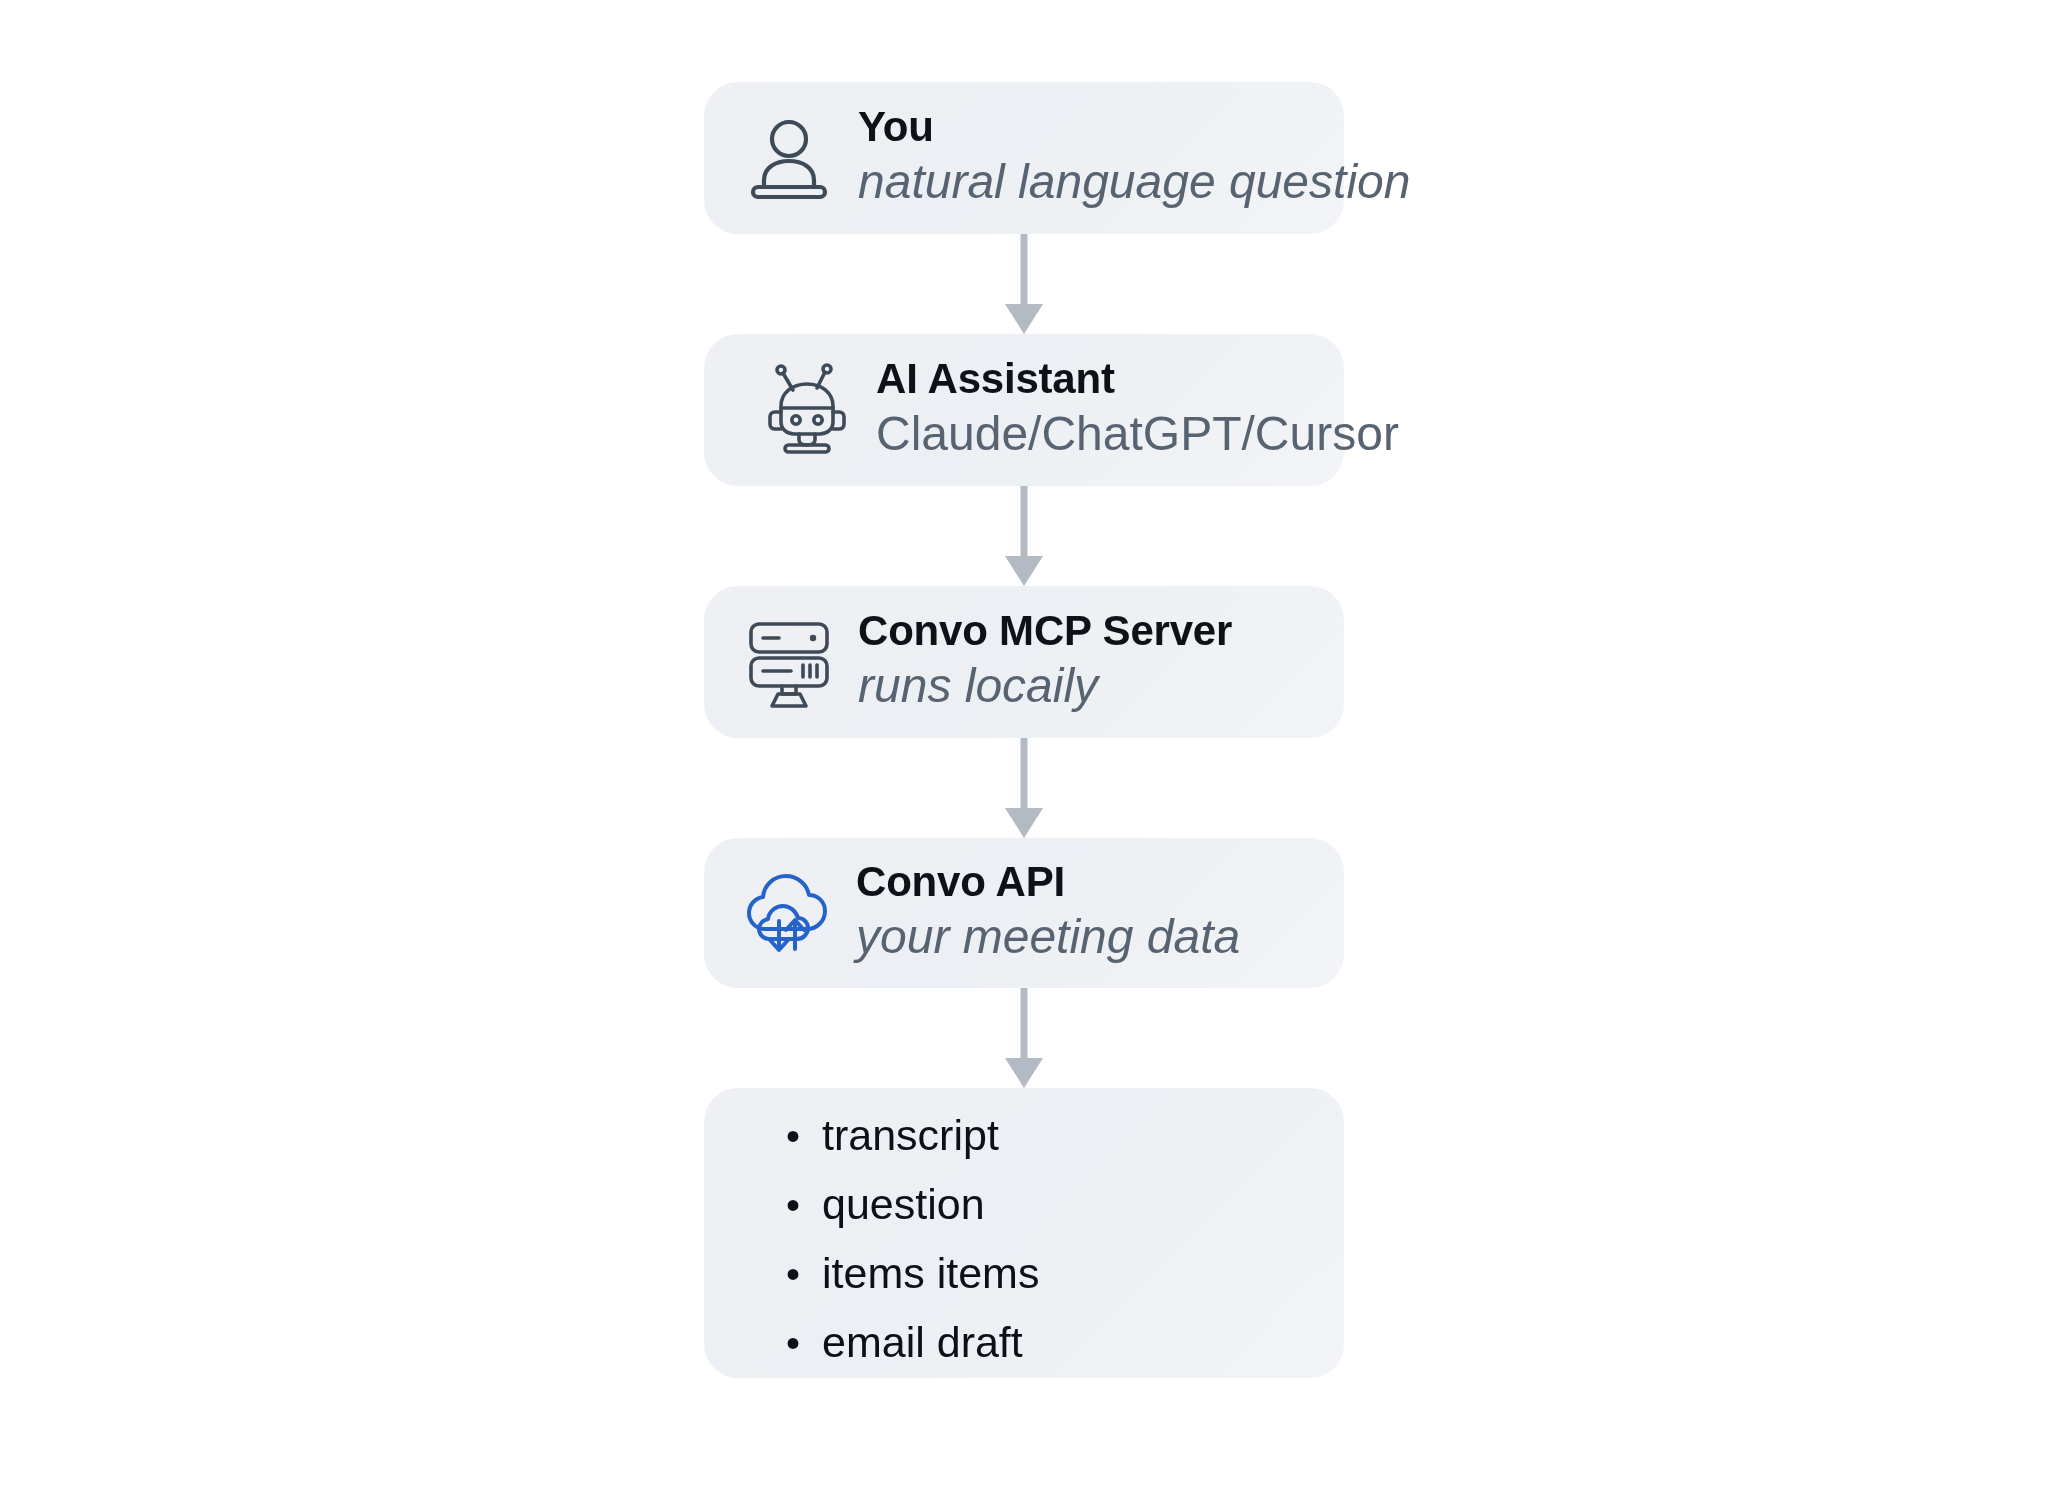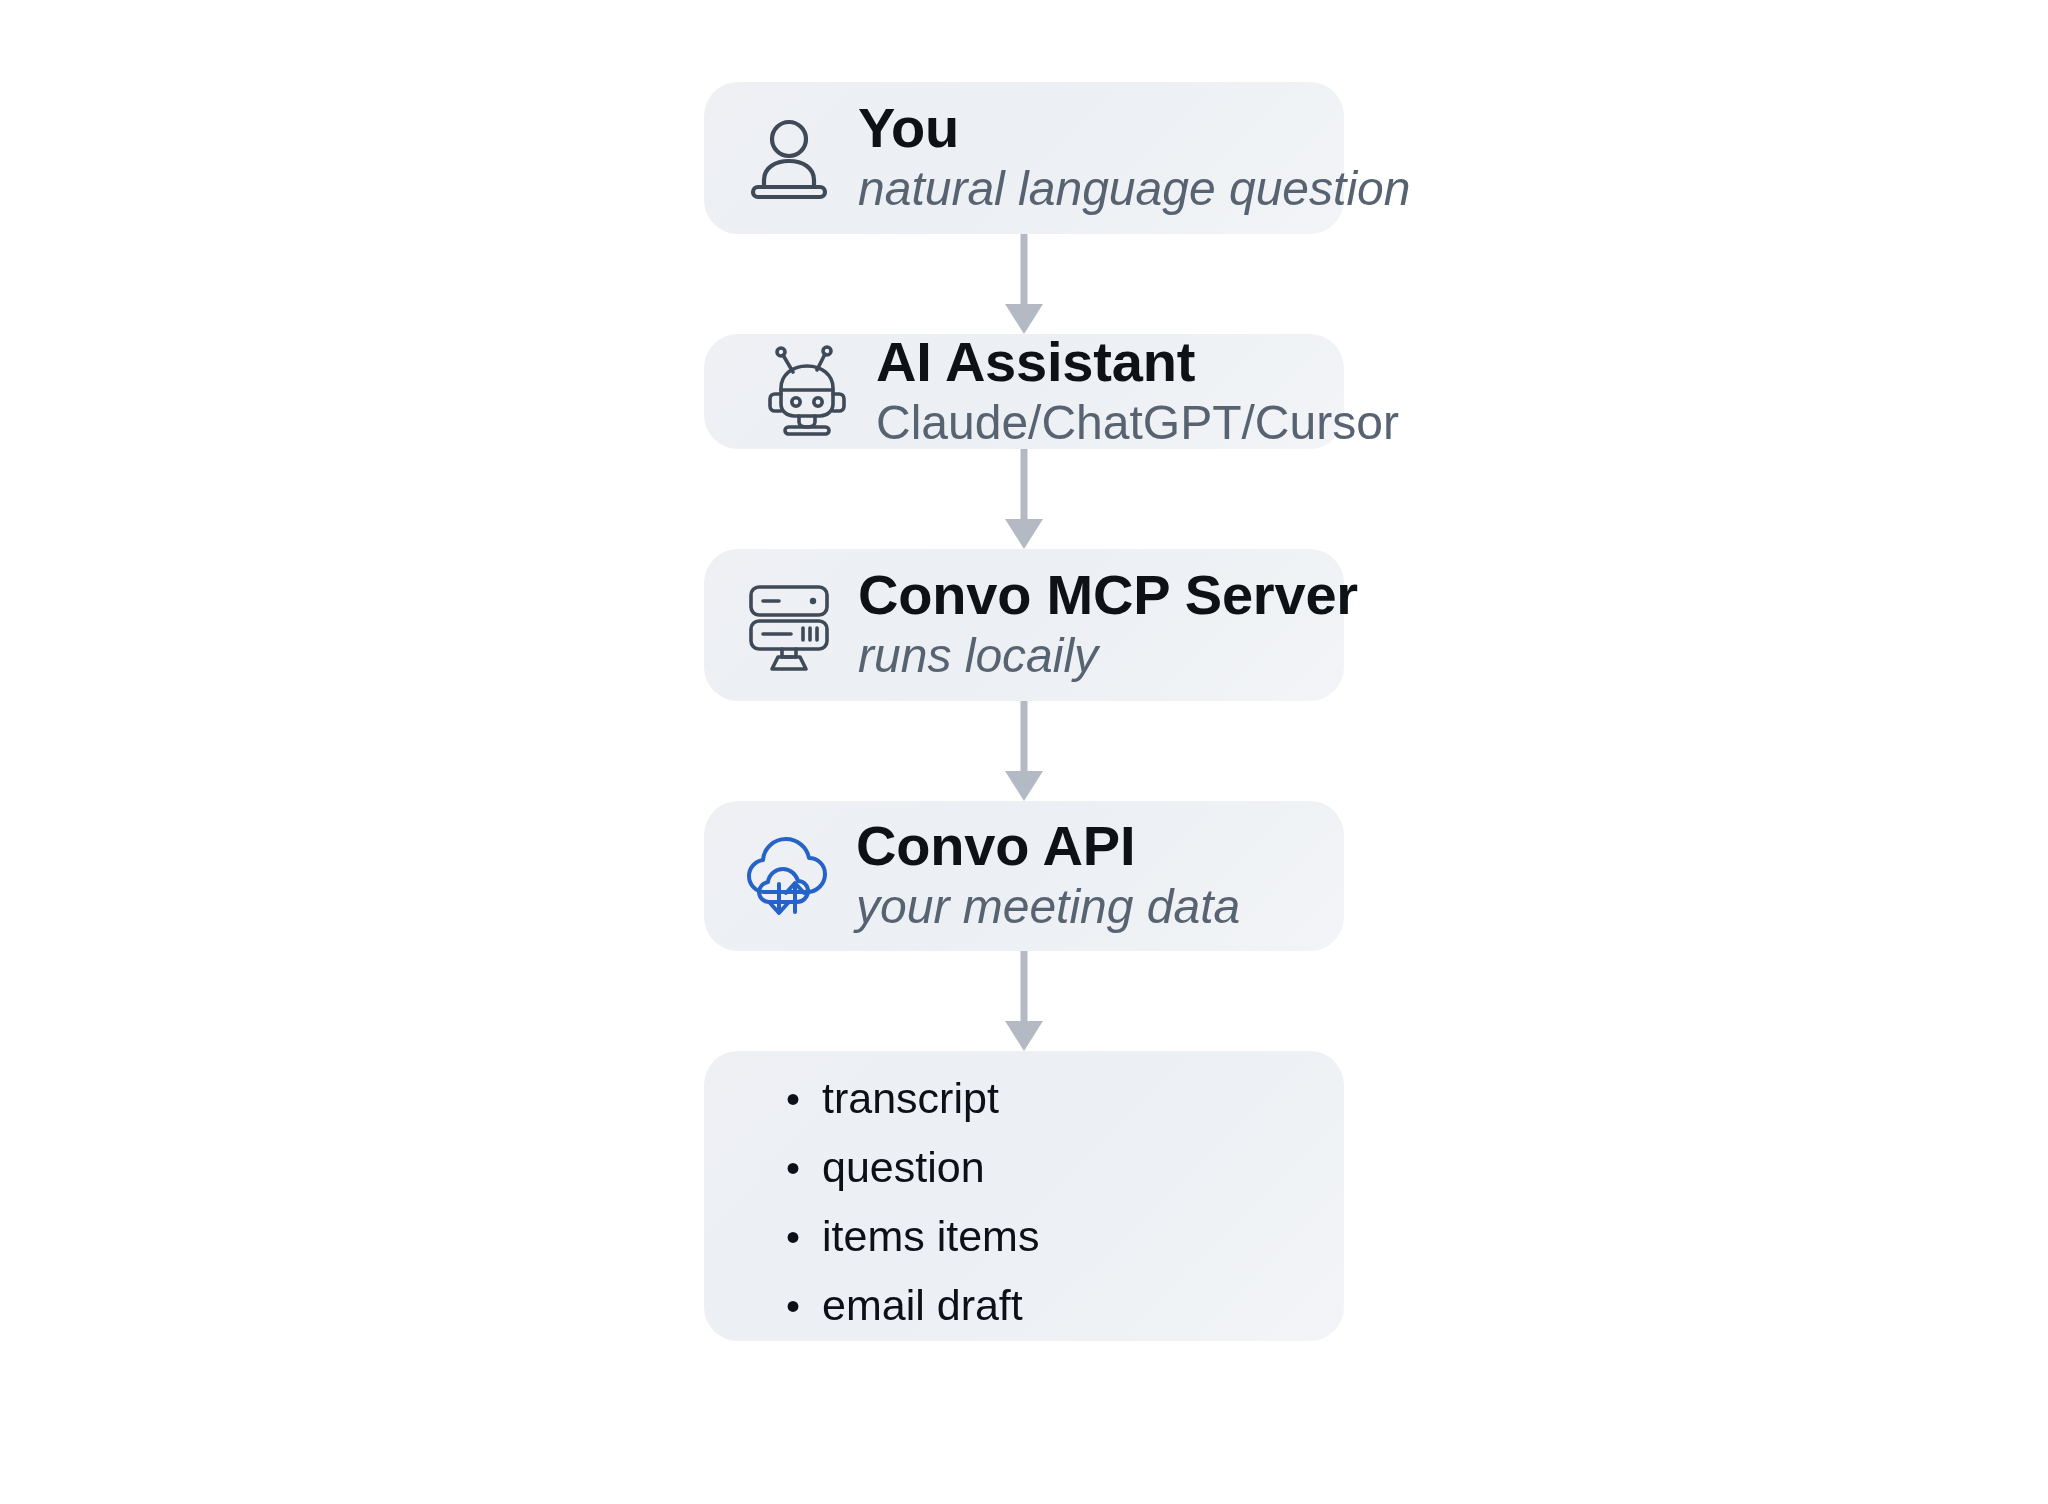--- a/index.html
+++ b/index.html
@@ -31,21 +31,21 @@
     width: 640px;
     box-sizing: border-box;
     border-radius: 34px;
     background: linear-gradient(135deg, #eef0f4 0%, #eceff3 45%, #f2f4f7 100%);
     display: flex;
     align-items: center;
     padding: 0 0 0 26px;
   }
 
   .card.c-you       { height: 152px; margin-top: 82px; }
-  .card.c-ai        { height: 115px; padding-left: 44px; }
+  .card.c-ai        { height: 152px; padding-left: 44px; }
   .card.c-mcp       { height: 152px; }
   .card.c-api       { height: 150px; padding-left: 24px; }
   .card.c-out       { height: 290px; padding-left: 0; display: block; }
 
   .icon-wrap {
     width: 118px;
     min-width: 118px;
     height: 118px;
     display: flex;
     align-items: center;
@@ -54,21 +54,21 @@
   .icon-wrap svg { display: block; }
 
   .txt {
     display: flex;
     flex-direction: column;
     justify-content: center;
     margin-left: 10px;
   }
 
   .title {
-    font-size: 56px;
+    font-size: 42px;
     font-weight: bold;
     color: #0e1116;
     line-height: 1.06;
     letter-spacing: -0.2px;
     white-space: nowrap;
   }
 
   .subtitle {
     font-size: 48px;
     color: #586372;

